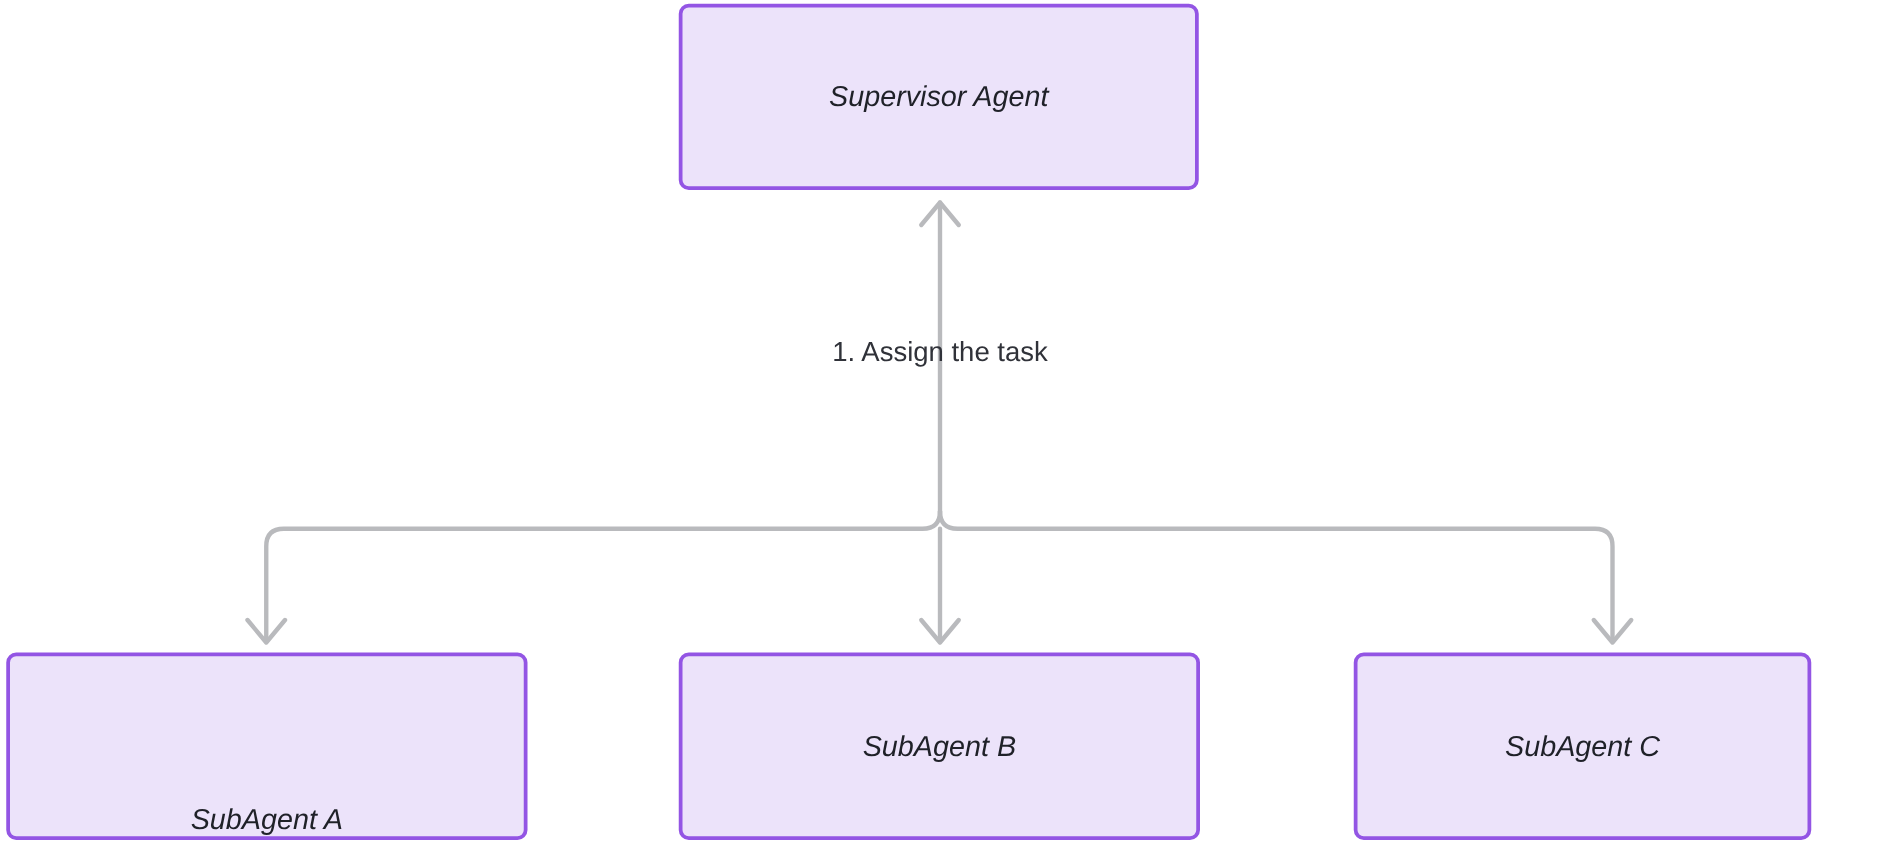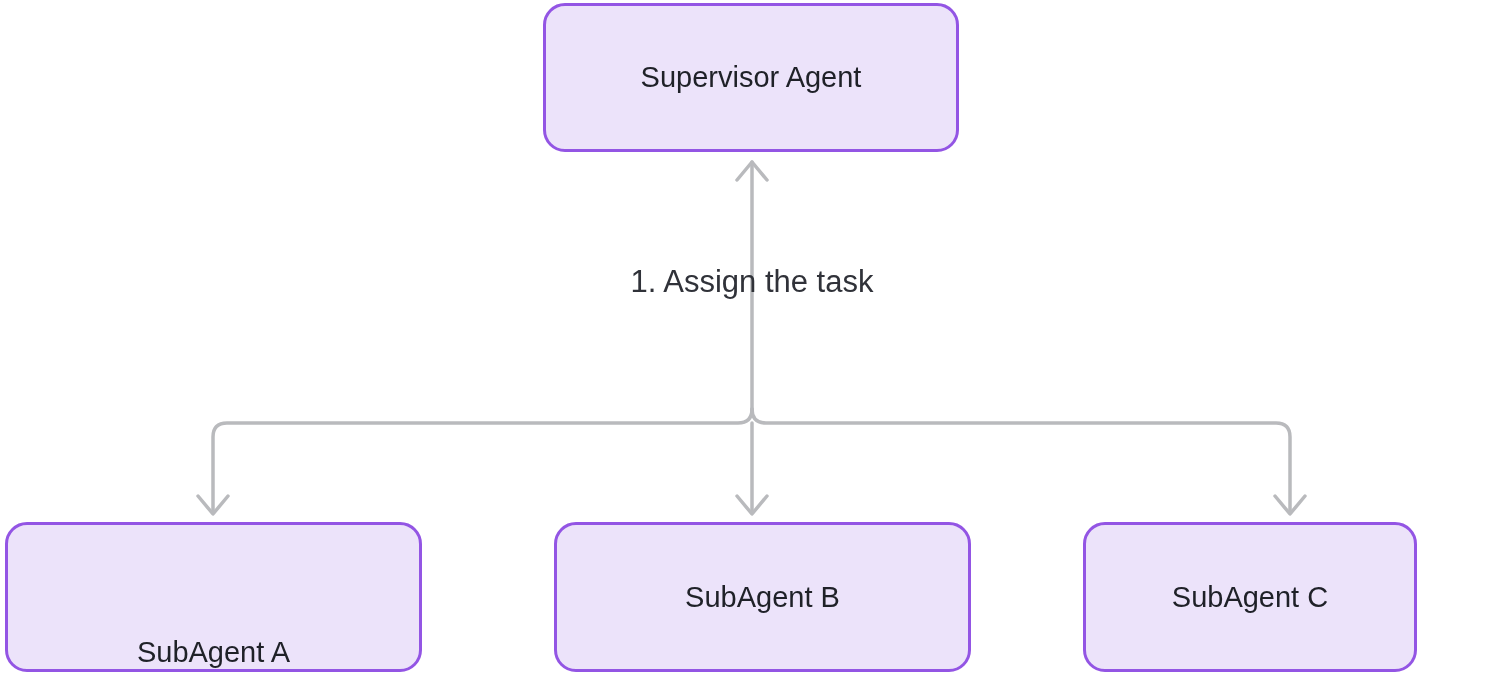--- a/index.html
+++ b/index.html
@@ -29,35 +29,36 @@
     stroke-linejoin: round;
   }
   .node {
     position: absolute;
     box-sizing: border-box;
     display: flex;
     align-items: center;
     justify-content: center;
     background: var(--node-fill, #ece3fa);
     border: 3.5px solid var(--node-border, #9355e4);
-    border-radius: 22px;
-    font-size: 29px;
+    border-radius: 8px;
+    font-size: 23px;
     color: var(--node-text, #1f2128);
+    font-style: italic;
   }
   .node-supervisor { left: 543px; top: 3px;   width: 416px; height: 149px; }
   .node-a          { left: 5px;   top: 522px; width: 417px; height: 150px; align-items: flex-end; }
-  .node-b          { left: 543px; top: 522px; width: 417px; height: 150px; margin-left: 11px; }
-  .node-c          { left: 1083px;top: 522px; width: 334px; height: 150px; }
+  .node-b          { left: 543px; top: 522px; width: 417px; height: 150px; }
+  .node-c          { left: 1083px;top: 522px; width: 366px; height: 150px; }
   .edge-label {
     position: absolute;
     left: 252px;
     top: 262px;
     width: 1000px;
     text-align: center;
-    font-size: 31px;
+    font-size: 22px;
     line-height: 40px;
     color: var(--label-text, #303239);
   }
 </style>
 </head>
 <body>
 
 <div class="canvas">
 
   <svg class="edges" viewBox="0 0 1504 688" xmlns="http://www.w3.org/2000/svg">

